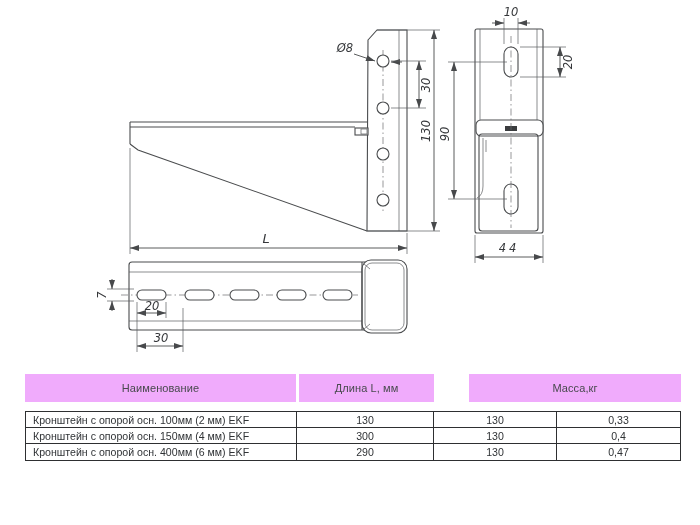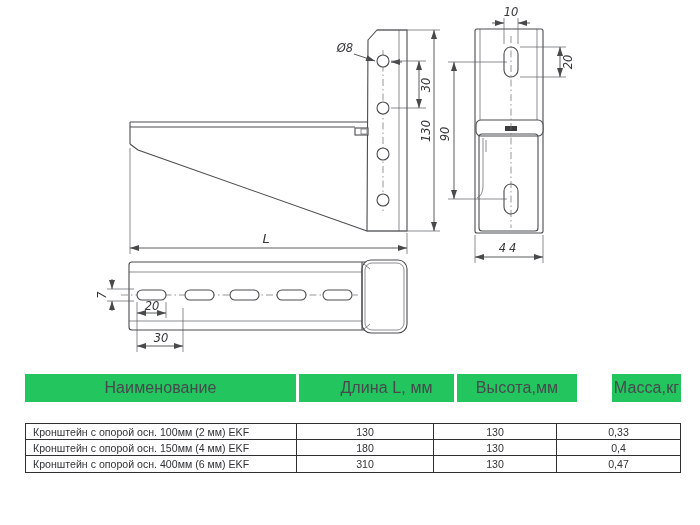--- a/index.html
+++ b/index.html
@@ -5,25 +5,25 @@
   html,body{margin:0;padding:0;background:#fff;}
   .sheet{
     position:relative;width:700px;height:525px;background:#ffffff;overflow:hidden;
     font-family:"Liberation Sans", sans-serif;
   }
   .drawing-svg{position:absolute;left:0;top:0;}
   
   .spec{position:absolute;left:25px;top:374px;width:656px;}
   .spec-head{display:flex;gap:3px;height:28px;}
   .spec-head .hcell{
-    background:#22c55e;color:#47494d;display:flex;align-items:center;justify-content:center;
-    font-size:16px;letter-spacing:.1px;
+    background:#f0abfc;color:#47494d;display:flex;align-items:center;justify-content:center;
+    font-size:11px;letter-spacing:.1px;
   }
-  .hc1{width:271px;} .hc2{width:135px;padding-left:20px;} .hc3{width:120px;} .hc4{flex:1;margin-left:32px;}
-  .spec-body{margin-top:21px;width:100%;border-collapse:collapse;table-layout:fixed;padding-left:33px;}
+  .hc1{width:271px;} .hc2{width:135px;} .hc3{width:120px;} .hc4{flex:1;margin-left:32px;}
+  .spec-body{margin-top:9px;width:100%;border-collapse:collapse;table-layout:fixed;padding-left:33px;}
   .spec-body td{
     border:1.4px solid #2e2f31;height:15.2px;font-size:10.6px;color:#303336;
     padding:0 6px;text-align:center;white-space:nowrap;overflow:hidden;
   }
   .spec-body td.name{text-align:left;padding-left:7px;}
   
   .ln{stroke:#4a4c4e;stroke-width:1.1;fill:none;}
   .lnf{stroke:#4a4c4e;stroke-width:1.1;fill:#ffffff;}
   .thin{stroke:#5a5c5e;stroke-width:.7;fill:none;}
   .cl{stroke:#6a6c6e;stroke-width:.7;fill:none;stroke-dasharray:7 3 1.5 3;}
@@ -151,46 +151,45 @@
       <line class="thin" x1="183" y1="308" x2="183" y2="352"></line>
       <line class="dim" x1="137" y1="346" x2="183" y2="346" marker-start="url(#arr)" marker-end="url(#arr)"></line>
       <text class="dimtxt" x="161" y="342" text-anchor="middle">30</text>
     </g>
   </svg>
 
   <div class="spec">
     <div class="spec-head">
       <div class="hcell hc1">Наименование</div>
       <div class="hcell hc2">Длина L, мм</div>
-      <div class="hcell hc3">Высота,мм</div>
       <div class="hcell hc4">Масса,кг</div>
     </div>
     <table class="spec-body">
       <colgroup>
         <col style="width:271px">
           <col style="width:137px">
           <col style="width:123px">
           <col>
       </colgroup>
       <tbody>
           <tr>
             <td class="name">Кронштейн с опорой осн. 100мм (2 мм) EKF</td>
             <td>130</td>
             <td>130</td>
             <td>0,33</td>
           </tr>
           <tr>
             <td class="name">Кронштейн с опорой осн. 150мм (4 мм) EKF</td>
-            <td>180</td>
+            <td>300</td>
             <td>130</td>
             <td>0,4</td>
           </tr>
           <tr>
             <td class="name">Кронштейн с опорой осн. 400мм (6 мм) EKF</td>
-            <td>310</td>
+            <td>290</td>
             <td>130</td>
             <td>0,47</td>
           </tr>
         </tbody>
     </table>
   </div>
 
 </div>
 
 </body></html>

